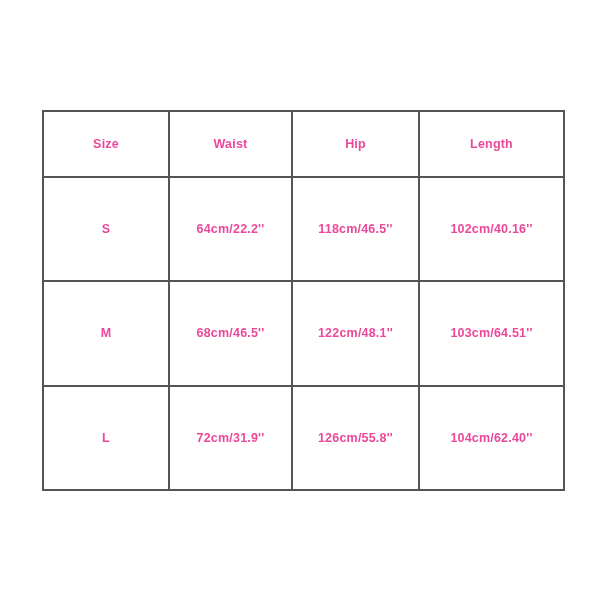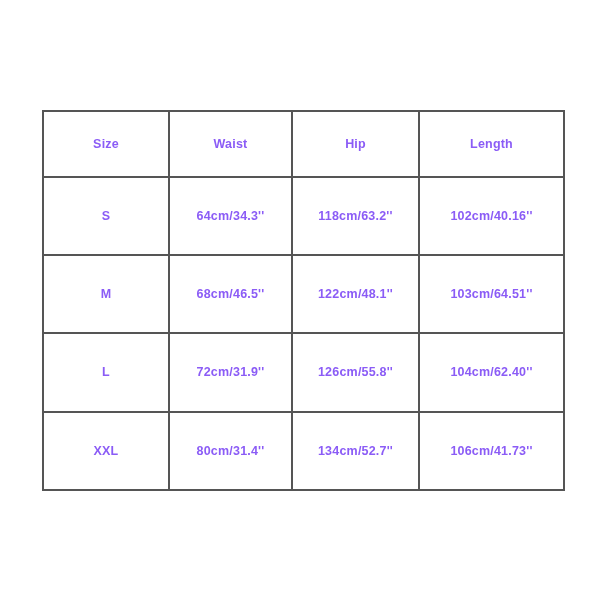--- a/index.html
+++ b/index.html
@@ -31,21 +31,21 @@
   table.size-chart col.c-waist  { width: 123px; }
   table.size-chart col.c-hip    { width: 127px; }
   table.size-chart col.c-length { width: 145px; }
   table.size-chart th,
   table.size-chart td {
     border: 2px solid #555555;
     text-align: center;
     vertical-align: middle;
     font-size: 12.5px;
     font-weight: bold;
-    color: #8b5cf6;
+    color: #ec4899;
     letter-spacing: 0.2px;
     padding: 0;
     height: 63.5px;
     background: #ffffff;
   }
   table.size-chart thead th {
     font-size: 12.5px;
     font-weight: bold;
   }
 </style>
@@ -64,37 +64,31 @@
       <tr>
         <th>Size</th>
         <th>Waist</th>
         <th>Hip</th>
         <th>Length</th>
       </tr>
     </thead>
     <tbody>
       <tr>
         <td>S</td>
-        <td>64cm/34.3''</td>
-        <td>118cm/63.2''</td>
+        <td>64cm/22.2''</td>
+        <td>118cm/46.5''</td>
         <td>102cm/40.16''</td>
       </tr>
       <tr>
         <td>M</td>
         <td>68cm/46.5''</td>
         <td>122cm/48.1''</td>
         <td>103cm/64.51''</td>
       </tr>
       <tr>
         <td>L</td>
         <td>72cm/31.9''</td>
         <td>126cm/55.8''</td>
         <td>104cm/62.40''</td>
       </tr>
-      <tr>
-        <td>XXL</td>
-        <td>80cm/31.4''</td>
-        <td>134cm/52.7''</td>
-        <td>106cm/41.73''</td>
-      </tr>
     </tbody>
   </table>
 </div>
 
 </body></html>

